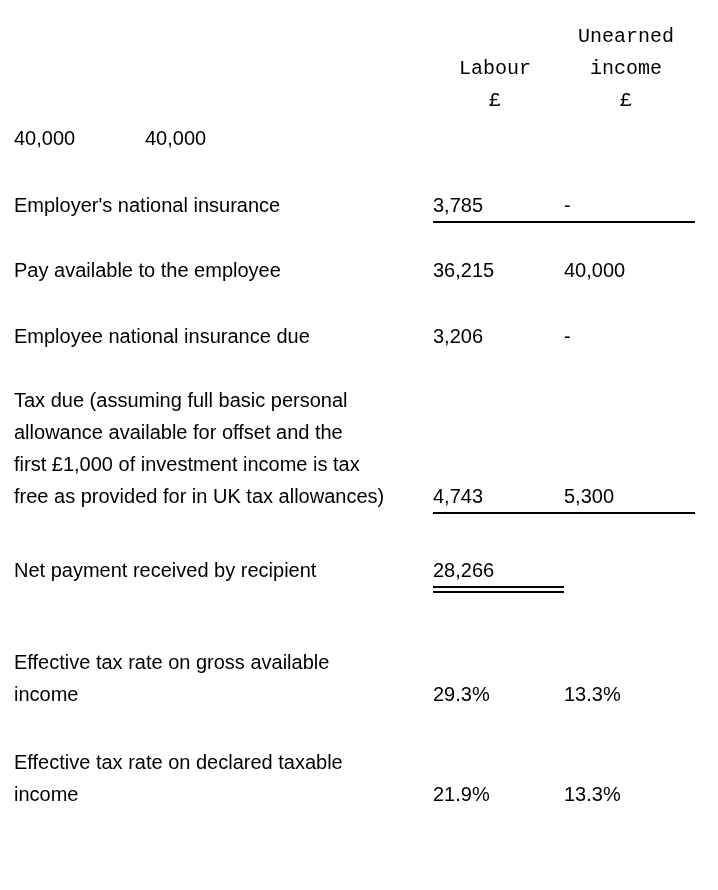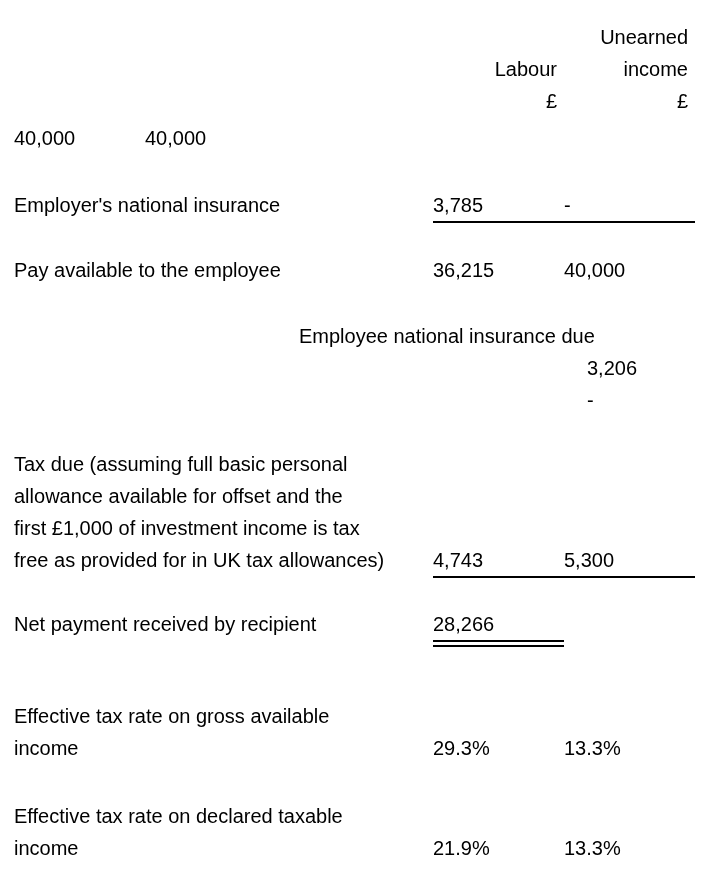--- a/index.html
+++ b/index.html
@@ -17,35 +17,35 @@
     overflow: hidden;
   }
   .row { display: flex; align-items: flex-end; }
   .cell { white-space: pre-line; }
   .lbl { width: 419px; }
   .val {
     width: 131px;
     box-sizing: border-box;
     padding-right: 7px;
   }
-  .hdr { text-align: right; }
+  .hdr { text-align: center; font-family: Liberation Mono, monospace; }
   
   .u1 .cell { border-bottom: 2px solid transparent; }
   .u1 .val  { border-bottom-color: #000000; }
   
   .u2 .cell { border-bottom: 7px double transparent; }
   .u2 .val  { border-bottom-color: #000000; }
   
   .dash { padding-right: 41px; }
   .r0 { margin-top: 5px; }
   .r1 { margin-top: 35px; }
   .r2 { margin-top: 31px; }
-  .r3 { margin-top: 34px; flex-direction: column; }
+  .r3 { margin-top: 34px; }
   .r4 { margin-top: 32px; }
-  .r5 { margin-top: 30px; }
+  .r5 { margin-top: 40px; }
   .r6 { margin-top: 53px; }
   .r7 { margin-top: 36px; }
 </style>
 </head>
 <body>
 
 <div class="sheet">
 
   <div class="row">
     <div class="cell lbl"></div>

